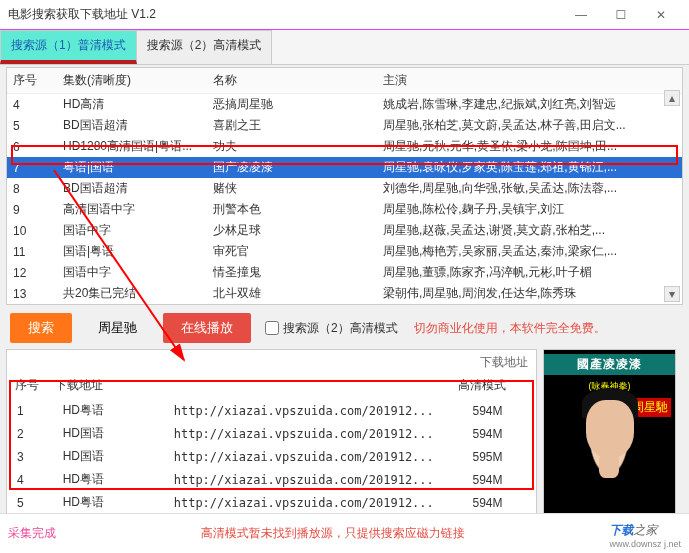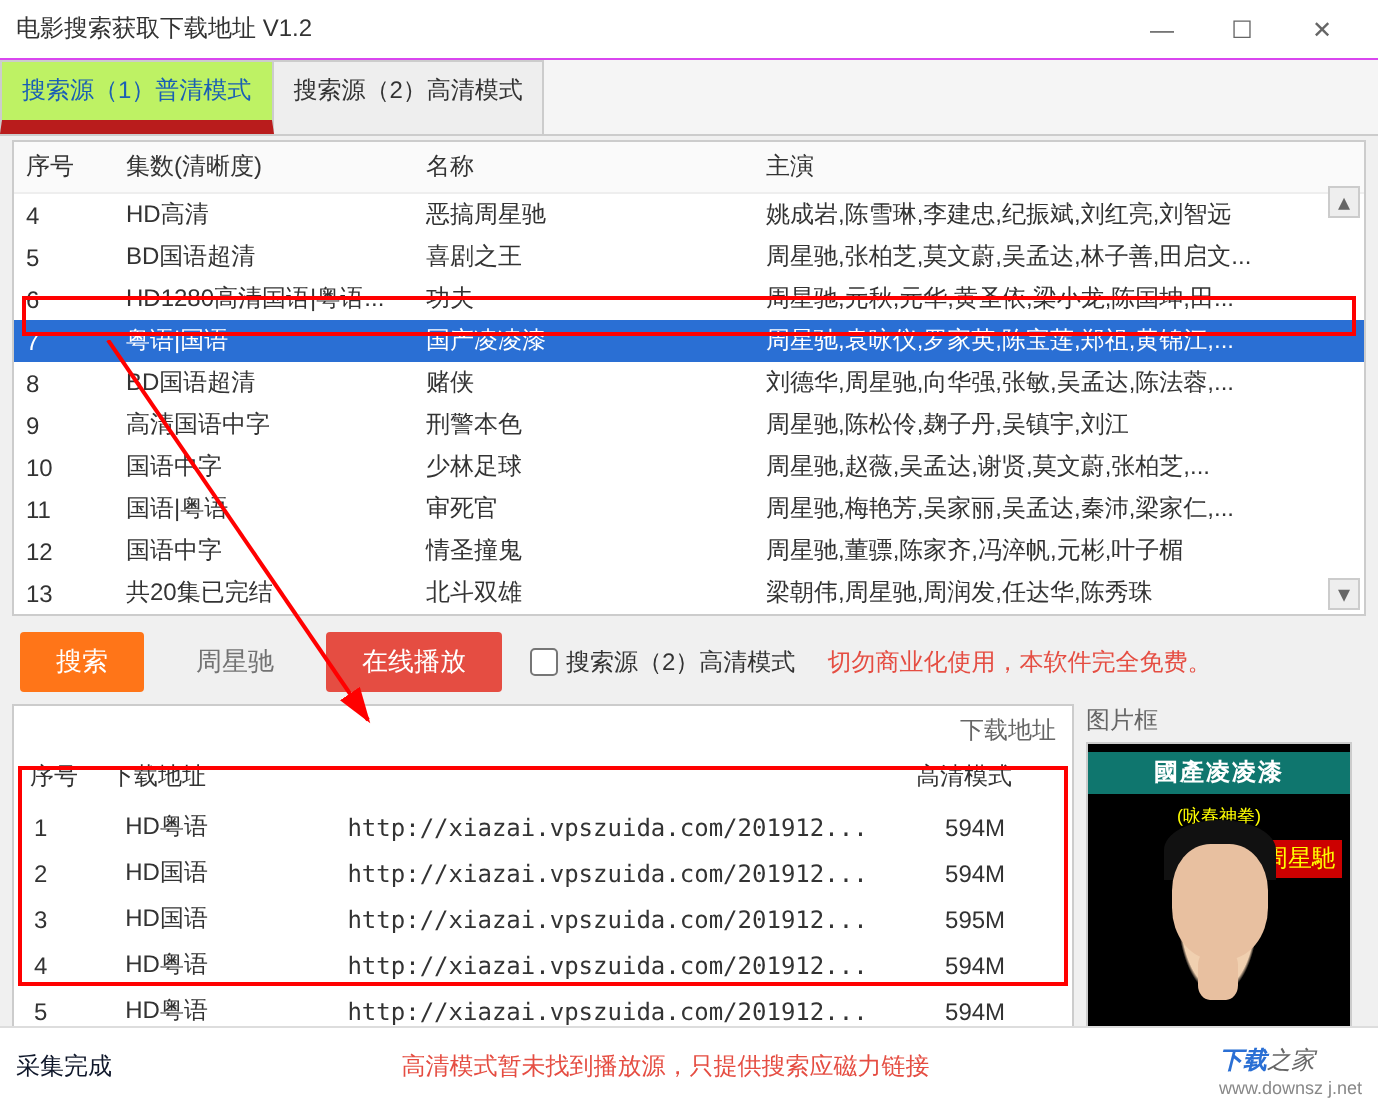--- a/index.html
+++ b/index.html
@@ -2,33 +2,33 @@
 <html><head>
 <meta charset="utf-8">
 <style>
 * { box-sizing: border-box; margin: 0; padding: 0; font-family: "Microsoft YaHei", SimSun, sans-serif; font-size: 12px; }
 body { background: #f0f0f0; width: 689px; height: 553px; position: relative; overflow: hidden; }
 .titlebar { height: 30px; background: #fff; border-bottom: 1px solid #d946ef; display: flex; align-items: center; padding: 0 8px; }
 .titlebar .title { flex: 1; color: #333; }
 .titlebar .winbtn { width: 40px; text-align: center; color: #666; cursor: pointer; }
 .tabs { display: flex; background: #f5f5f5; border-bottom: 1px solid #ccc; }
 .tabs .tab { padding: 6px 10px; border: 1px solid #ccc; border-bottom: none; background: #eee; margin-right: -1px; cursor: pointer; color: #333; }
-.tabs .tab.active { background: #bef264; color: #1a5fb4; border-bottom: 7px solid #b91c1c; position: relative; z-index: 1; }
+.tabs .tab.active { background: #5eead4; color: #1a5fb4; border-bottom: 4px solid #b91c1c; position: relative; z-index: 1; }
 .top-panel { background: #fff; margin: 2px 6px; border: 1px solid #ccc; position: relative; }
 .table1 { width: 100%; border-collapse: collapse; }
 .table1 th { text-align: left; padding: 4px 6px; font-weight: normal; color: #333; border-bottom: 1px solid #eee; background: #fafafa; }
 .table1 td { padding: 2px 6px; color: #333; white-space: nowrap; overflow: hidden; text-overflow: ellipsis; max-width: 180px; }
 .table1 tr.selected td { background: #2a6fd4; color: #fff; }
 .red-frame-top { position: absolute; border: 2px solid red; pointer-events: none; left: 4px; right: 4px; top: 77px; height: 20px; }
 .scroll-up, .scroll-down { position: absolute; right: 2px; width: 16px; height: 16px; background: #eee; border: 1px solid #ccc; text-align: center; line-height: 14px; color: #666; cursor: pointer; }
 .scroll-up { top: 22px; } .scroll-down { bottom: 2px; }
 .toolbar { display: flex; align-items: center; padding: 6px 10px; gap: 8px; }
 .btn { border: none; padding: 6px 18px; color: #fff; border-radius: 2px; cursor: pointer; font-size: 13px; }
 .btn-search { background: #ff7518; }
-.btn-text-blue { background: transparent; color: #737373; }
+.btn-text-blue { background: transparent; color: #000000; }
 .btn-play { background: #e54d42; }
 .checkbox-wrap { display: flex; align-items: center; gap: 4px; color: #333; margin-left: 6px; }
 .checkbox-wrap input { width: 14px; height: 14px; }
 .warn-text { color: #e54d42; margin-left: 8px; }
 .bottom-area { display: flex; padding: 0 6px 4px 6px; gap: 6px; position: relative; }
 .download-panel { flex: 1; background: #fff; border: 1px solid #ccc; position: relative; padding: 2px; }
 .dl-header { display: flex; justify-content: space-between; padding: 2px 6px; color: #666; }
 .table2-head { display: flex; padding: 4px 6px; color: #333; }
 .table2-head .c1 { width: 40px; } .table2-head .c2 { width: 100px; } .table2-head .c3 { flex: 1; } .table2-head .c4 { width: 70px; }
 .table2 { width: 100%; }
@@ -39,21 +39,21 @@
 .pic-label { color: #666; padding-bottom: 2px; }
 .pic-box { width: 133px; height: 180px; border: 1px solid #ccc; background: #000; position: relative; overflow: hidden; }
 .poster-title { position: absolute; top: 4px; left: 0; right: 0; text-align: center; color: #fff; background: #0f766e; padding: 2px 0; font-size: 12px; font-weight: bold; letter-spacing: 1px; }
 .poster-sub { position: absolute; top: 30px; left: 0; right: 0; text-align: center; color: #ff0; font-size: 9px; }
 .poster-person { position: absolute; bottom: 0; left: 20px; width: 90px; height: 120px; background: radial-gradient(ellipse at 50% 20%, #f0d0b0 30%, #000 32%), linear-gradient(#000,#000); border-radius: 50% 50% 0 0; }
 .poster-face { position: absolute; bottom: 70px; left: 42px; width: 48px; height: 58px; background: #e8c0a0; border-radius: 40% 40% 45% 45%; }
 .poster-hair { position: absolute; bottom: 110px; left: 38px; width: 56px; height: 30px; background: #111; border-radius: 50% 50% 0 0; }
 .poster-hand { position: absolute; bottom: 50px; left: 55px; width: 20px; height: 25px; background: #e8c0a0; border-radius: 30%; }
 .poster-name-badge { position: absolute; top: 48px; right: 4px; background: #c00; color: #ff0; font-size: 12px; padding: 1px 3px; }
 .status-bar { position: absolute; bottom: 0; left: 0; right: 0; padding: 4px 8px; display: flex; align-items: center; background: #fff; border-top: 1px solid #ddd; }
-.status-left { color: #0f172a; }
+.status-left { color: #ec4899; }
 .status-mid { flex: 1; text-align: center; color: #e54d42; }
 .status-right { font-size: 18px; font-style: italic; color: #666; }
 .status-right b { color: #2a6fd4; }
 .arrow { position: absolute; pointer-events: none; z-index: 50; left: 44px; top: 170px; }
 </style>
 </head>
 <body>
 
 <div class="titlebar">
   <span class="title">电影搜索获取下载地址 V1.2</span>
@@ -197,21 +197,20 @@
             <td class="c1">5</td>
             <td class="c2">HD粤语</td>
             <td class="c3">http://xiazai.vpszuida.com/201912...</td>
             <td class="c4">594M</td>
           </tr>
         </tbody>
       </table>
     <div class="red-frame-bottom"></div>
   </div>
   <div class="pic-panel">
-    <div class="pic-label">图片框</div>
     <div class="pic-box">
       <div class="poster-title">國產凌凌漆</div>
       <div class="poster-sub">(咏春神拳)</div>
       <div class="poster-name-badge">周星馳</div>
       <div class="poster-person"></div>
       <div class="poster-hair"></div>
       <div class="poster-face"></div>
       <div class="poster-hand"></div>
     </div>
   </div>

